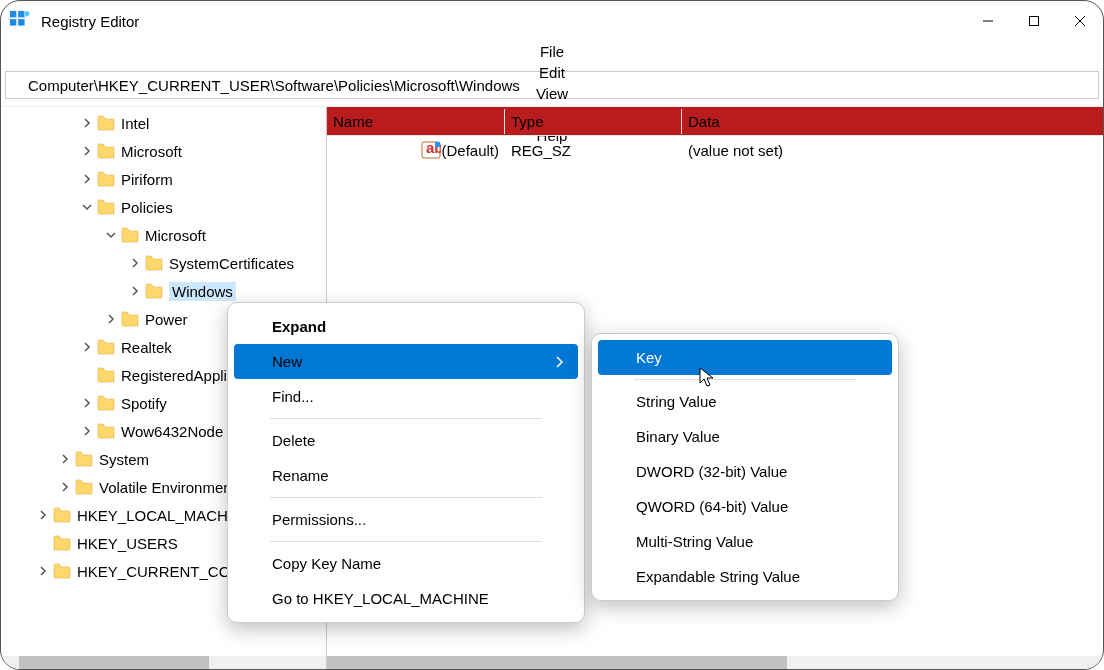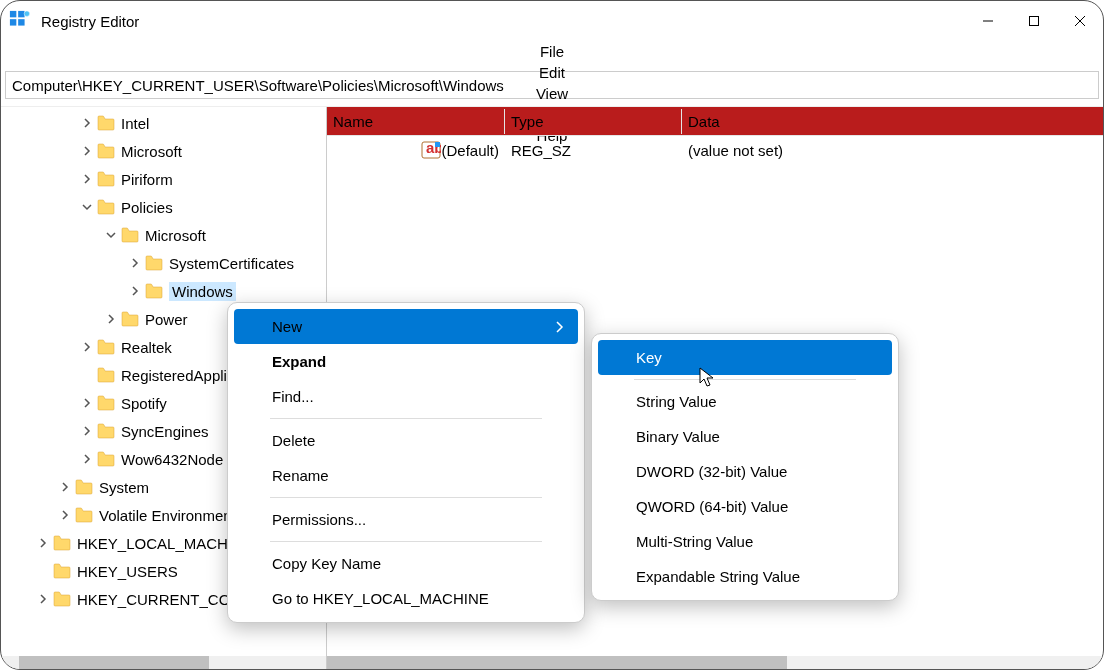--- a/index.html
+++ b/index.html
@@ -6,21 +6,21 @@
 .window{width:1104px;height:670px;border:1px solid #555;border-radius:20px;overflow:hidden;position:relative;background:#fff;}
 .titlebar{height:40px;display:flex;align-items:center;padding-left:8px;}
 .app-icon{width:22px;height:22px;margin-right:10px;position:relative;}
 .app-icon svg{width:22px;height:22px;}
 .title{font-size:15px;}
 .wincontrols{margin-left:auto;display:flex;height:40px;}
 .wincontrols .btn{width:46px;height:40px;display:flex;align-items:center;justify-content:center;}
 .wincontrols .btn svg{stroke:#000;}
 .menubar{height:30px;display:flex;align-items:center;padding:0 8px;flex-direction:column;}
 .menubar span{padding:2px 14px;cursor:default;}
-.addressbar{height:28px;border:1px solid #ccc;margin:0 4px 4px 4px;padding:2px 6px;font-size:15px;display:flex;align-items:center;}
+.addressbar{height:28px;border:1px solid #ccc;margin:0 4px 4px 4px;padding:2px 22px;font-size:15px;display:flex;align-items:center;}
 .content{display:flex;height:566px;border-top:1px solid #eee;margin-top:7px;}
 .tree{width:326px;border-right:1px solid #ccc;overflow:hidden;padding-top:2px;position:relative;}
 .values{flex:1;overflow:hidden;}
 .values .hdr{display:flex;border-bottom:1px solid #e5e5e5;background:#b91c1c;height:29px;align-items:center;}
 .values .hdr div{padding:4px 6px;border-right:1px solid #e5e5e5;}
 .values .col-name{width:178px;}
 .values .col-type{width:177px;}
 .values .col-data{flex:1;border-right:none!important;}
 .values .row{display:flex;height:28px;align-items:center;}
 .values .row .cell{padding:2px 6px;}
@@ -222,31 +222,20 @@
           </div>
           <div class="tree-item ind2">
             <span class="chev">
               <svg viewBox="0 0 10 10">
                 <path d="M3 1 L7 5 L3 9"></path>
               </svg>
             </span>
             <span class="folder"><svg viewBox="0 0 18 16">
                 <path d="M1 3 L1 14 Q1 15 2 15 L16 15 Q17 15 17 14 L17 5 Q17 4 16 4 L8 4 L7 2 Q6.5 1 6 1 L2 1 Q1 1 1 2 Z" fill="#ffd86b" stroke="#d9a030" stroke-width="0.5"></path>
               </svg></span>
-            <span>SyncEngines</span>
-          </div>
-          <div class="tree-item ind2">
-            <span class="chev">
-              <svg viewBox="0 0 10 10">
-                <path d="M3 1 L7 5 L3 9"></path>
-              </svg>
-            </span>
-            <span class="folder"><svg viewBox="0 0 18 16">
-                <path d="M1 3 L1 14 Q1 15 2 15 L16 15 Q17 15 17 14 L17 5 Q17 4 16 4 L8 4 L7 2 Q6.5 1 6 1 L2 1 Q1 1 1 2 Z" fill="#ffd86b" stroke="#d9a030" stroke-width="0.5"></path>
-              </svg></span>
             <span>Wow6432Node</span>
           </div>
           <div class="tree-item ind1">
             <span class="chev">
               <svg viewBox="0 0 10 10">
                 <path d="M3 1 L7 5 L3 9"></path>
               </svg>
             </span>
             <span class="folder"><svg viewBox="0 0 18 16">
                 <path d="M1 3 L1 14 Q1 15 2 15 L16 15 Q17 15 17 14 L17 5 Q17 4 16 4 L8 4 L7 2 Q6.5 1 6 1 L2 1 Q1 1 1 2 Z" fill="#ffd86b" stroke="#d9a030" stroke-width="0.5"></path>
@@ -320,29 +309,29 @@
         <div class="cell col-data">(value not set)</div>
       </div>
       <div class="scroll-h">
             <div class="thumb"></div>
           </div>
       </div>
     </div>
   </div>
 
   <div class="ctxmenu m1">
+    <div class="mitem bold">Expand</div>
     <div class="mitem hl">
       <span>New</span>
       <span class="arrow">
           <svg viewBox="0 0 8 12">
             <path d="M1 1 L6 6 L1 11" stroke="#fff" fill="none" stroke-width="1.5"></path>
           </svg>
         </span>
     </div>
-    <div class="mitem bold">Expand</div>
     <div class="mitem">Find...</div>
     <div class="sep"></div>
     <div class="mitem">Delete</div>
     <div class="mitem">Rename</div>
     <div class="sep"></div>
     <div class="mitem">Permissions...</div>
     <div class="sep"></div>
     <div class="mitem">Copy Key Name</div>
     <div class="mitem">Go to HKEY_LOCAL_MACHINE</div>
   </div>

